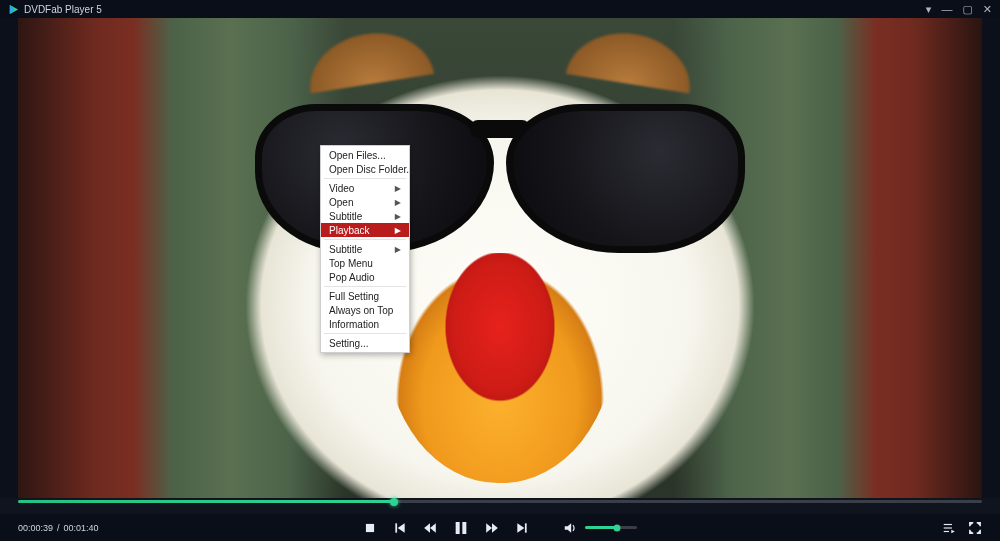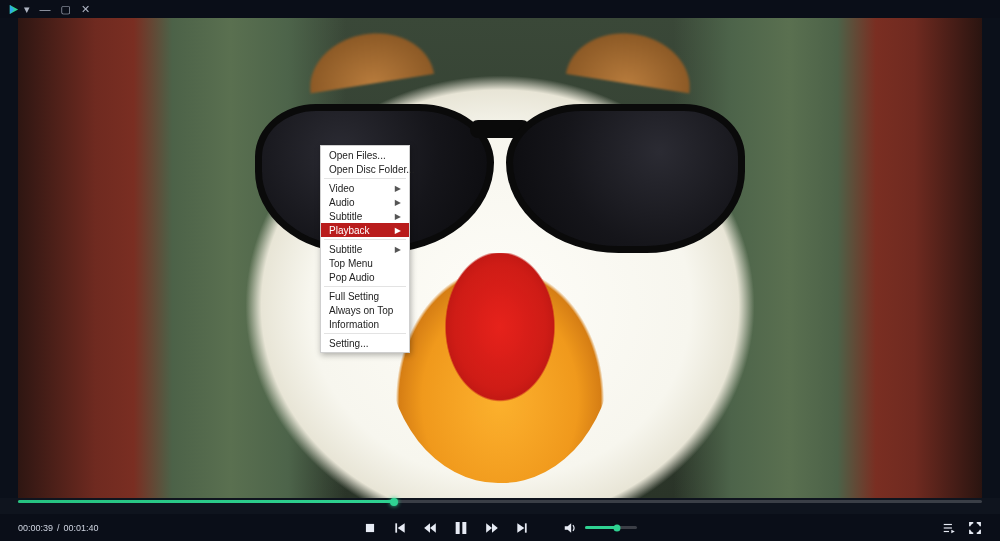--- a/index.html
+++ b/index.html
@@ -91,20 +91,21 @@
 </head>
 <body>
 
 <div class="titlebar">
   <span class="logo">
     <svg width="11" height="11" viewBox="0 0 24 24">
         <polygon points="4,2 22,12 4,22" fill="#2fd292"></polygon>
         <polygon points="4,2 14,12 4,22" fill="#30a8e6"></polygon>
       </svg>
   </span>
+  <span class="title">DVDFab Player 5</span>
   <div class="win-controls">
     <span>▾</span>
     <span>—</span>
     <span>▢</span>
     <span>✕</span>
   </div>
 </div>
 
 <div class="video-area">
   <div class="video-side-l"></div>
@@ -124,21 +125,21 @@
       </div>
     <div class="cm-item">
         <span>Open Disc Folder...</span>
       </div>
     <div class="cm-sep"></div>
     <div class="cm-item">
         <span>Video</span>
         <span class="arrow">▶</span>
       </div>
     <div class="cm-item">
-        <span>Audio</span>
+        <span>Open</span>
         <span class="arrow">▶</span>
       </div>
     <div class="cm-item">
         <span>Subtitle</span>
         <span class="arrow">▶</span>
       </div>
     <div class="cm-item active">
         <span>Playback</span>
         <span class="arrow">▶</span>
       </div>

